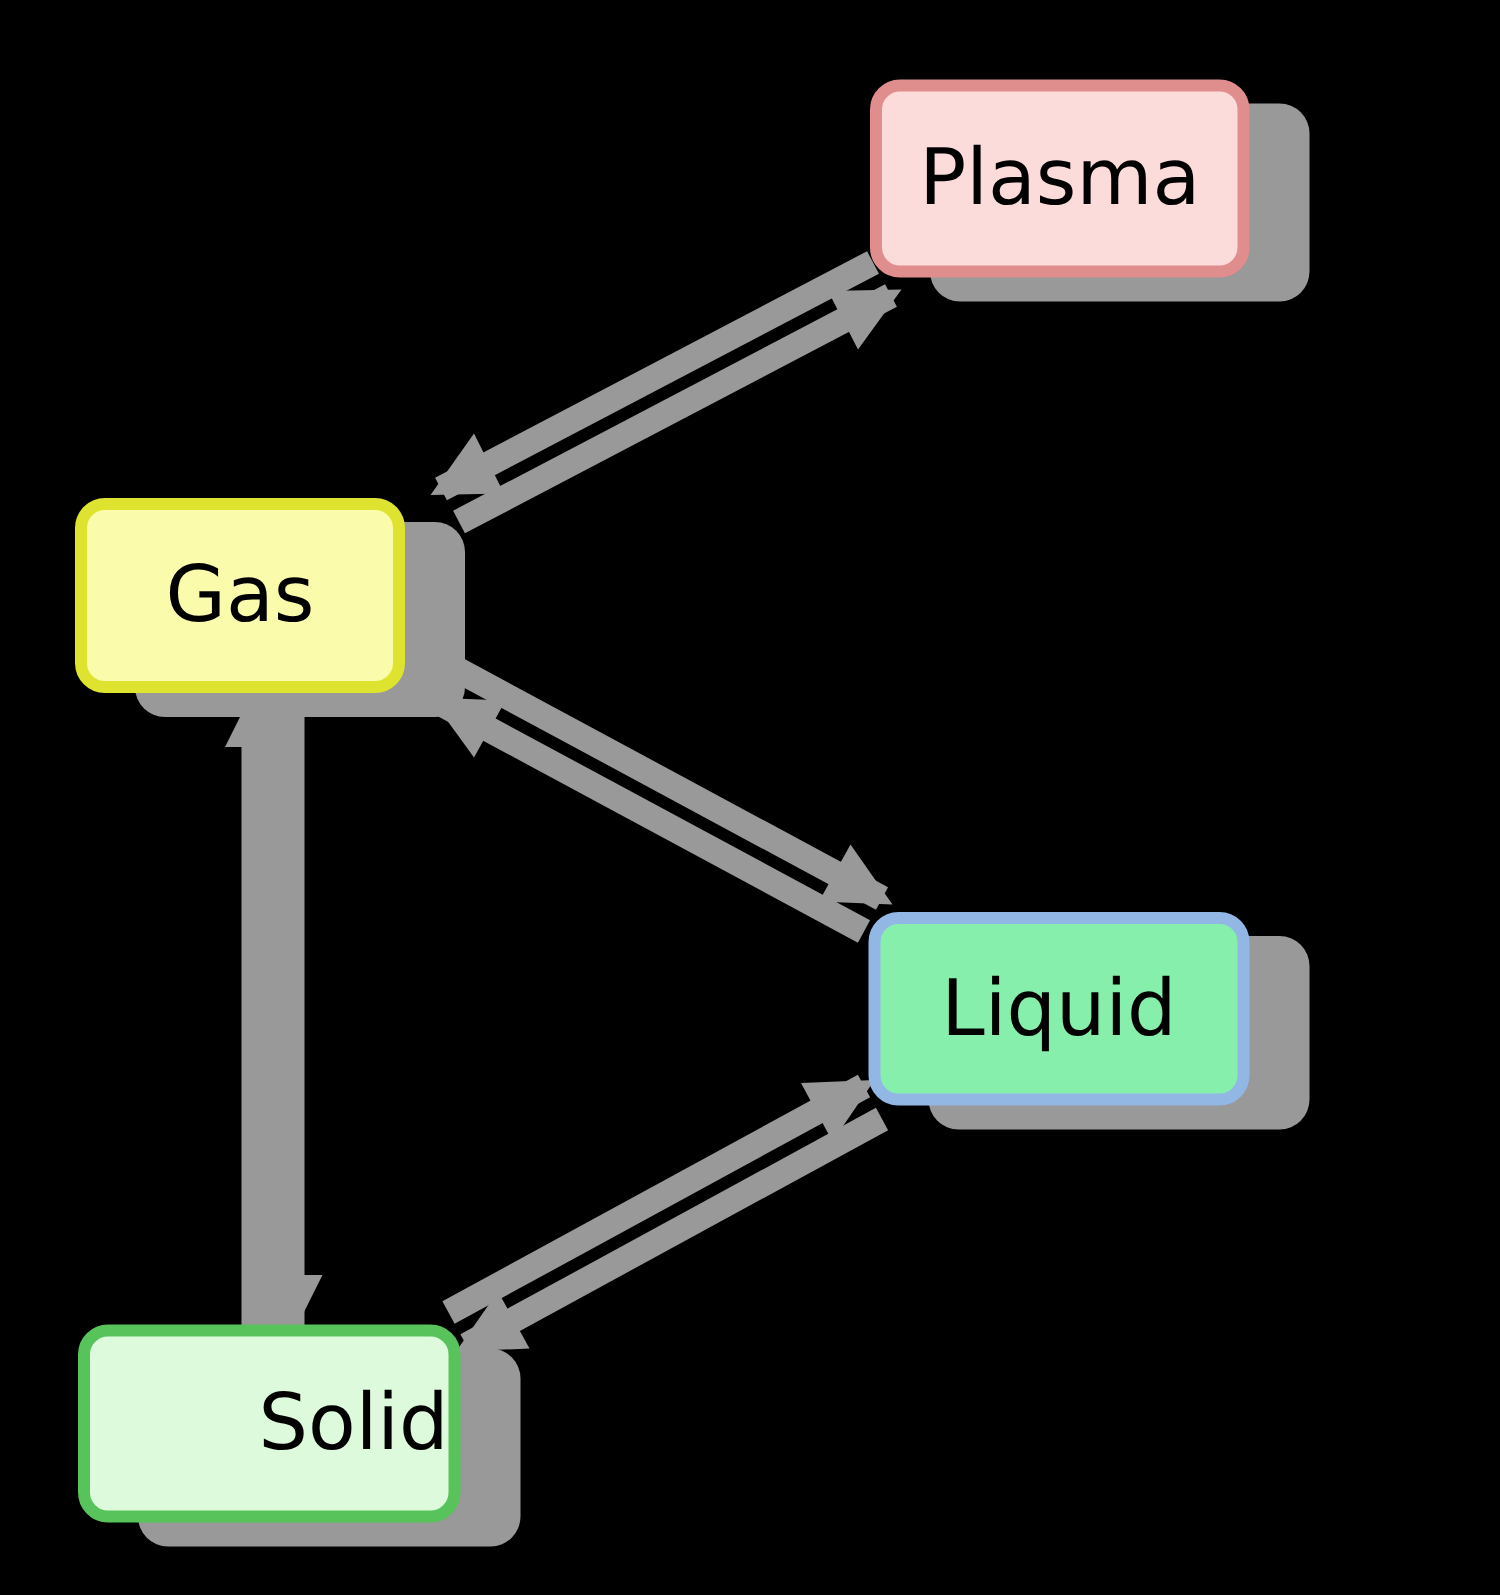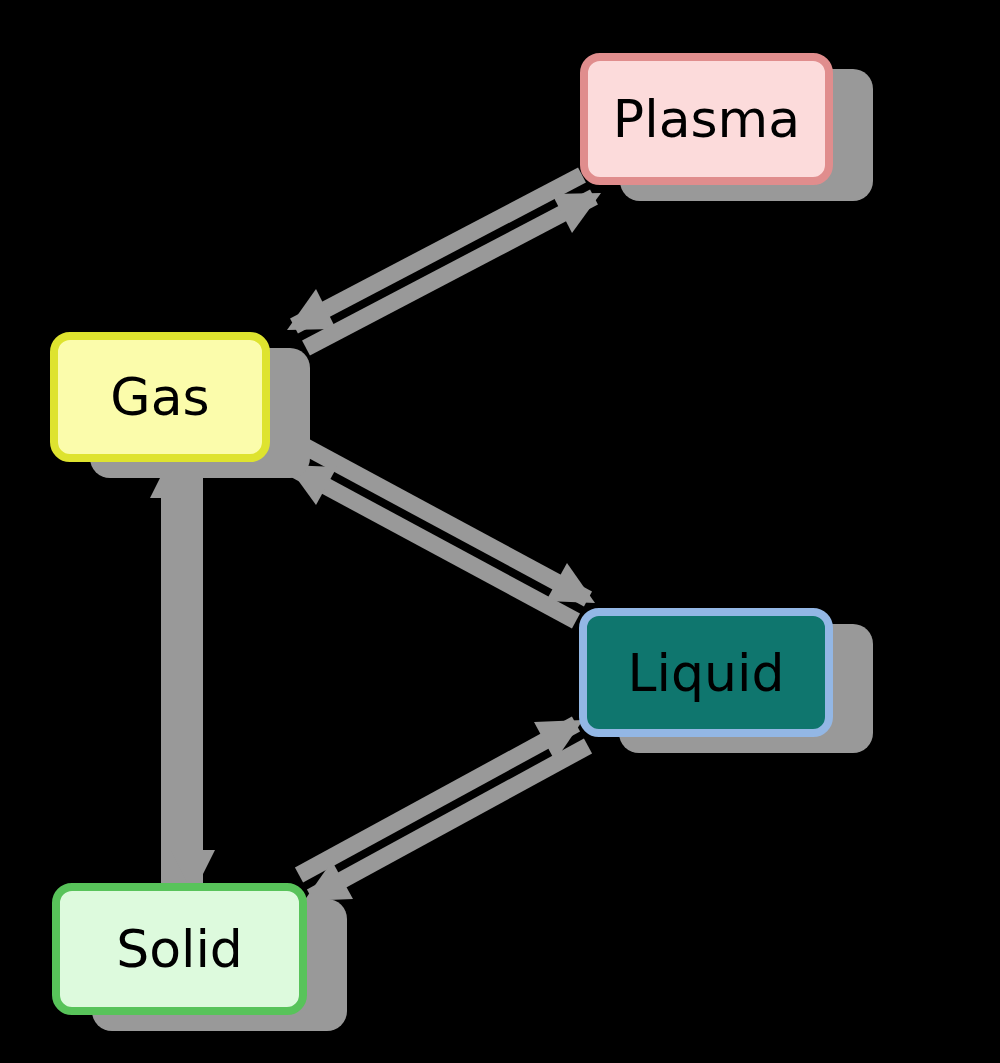--- a/index.html
+++ b/index.html
@@ -81,21 +81,21 @@
   </svg>
 
   <div class="node node-plasma" style="background-color: rgb(252, 219, 219); border-color: rgb(224, 141, 141);">
     <span class="node-label">Plasma</span>
   </div>
 
   <div class="node node-gas" style="background-color: rgb(251, 252, 171); border-color: rgb(222, 227, 47);">
     <span class="node-label">Gas</span>
   </div>
 
-  <div class="node node-liquid" style="background-color: #0f766e; border-color: rgb(147, 183, 229);">
+  <div class="node node-liquid" style="background-color: #86efac; border-color: rgb(147, 183, 229);">
     <span class="node-label">Liquid</span>
   </div>
 
-  <div class="node node-solid" style="background-color: rgb(221, 250, 221); border-color: rgb(88, 195, 90);">
+  <div class="node node-solid" style="background-color: rgb(221, 250, 221); border-color: rgb(88, 195, 90); justify-content: flex-end;">
     <span class="node-label">Solid</span>
   </div>
 
 </div>
 
 </body></html>

